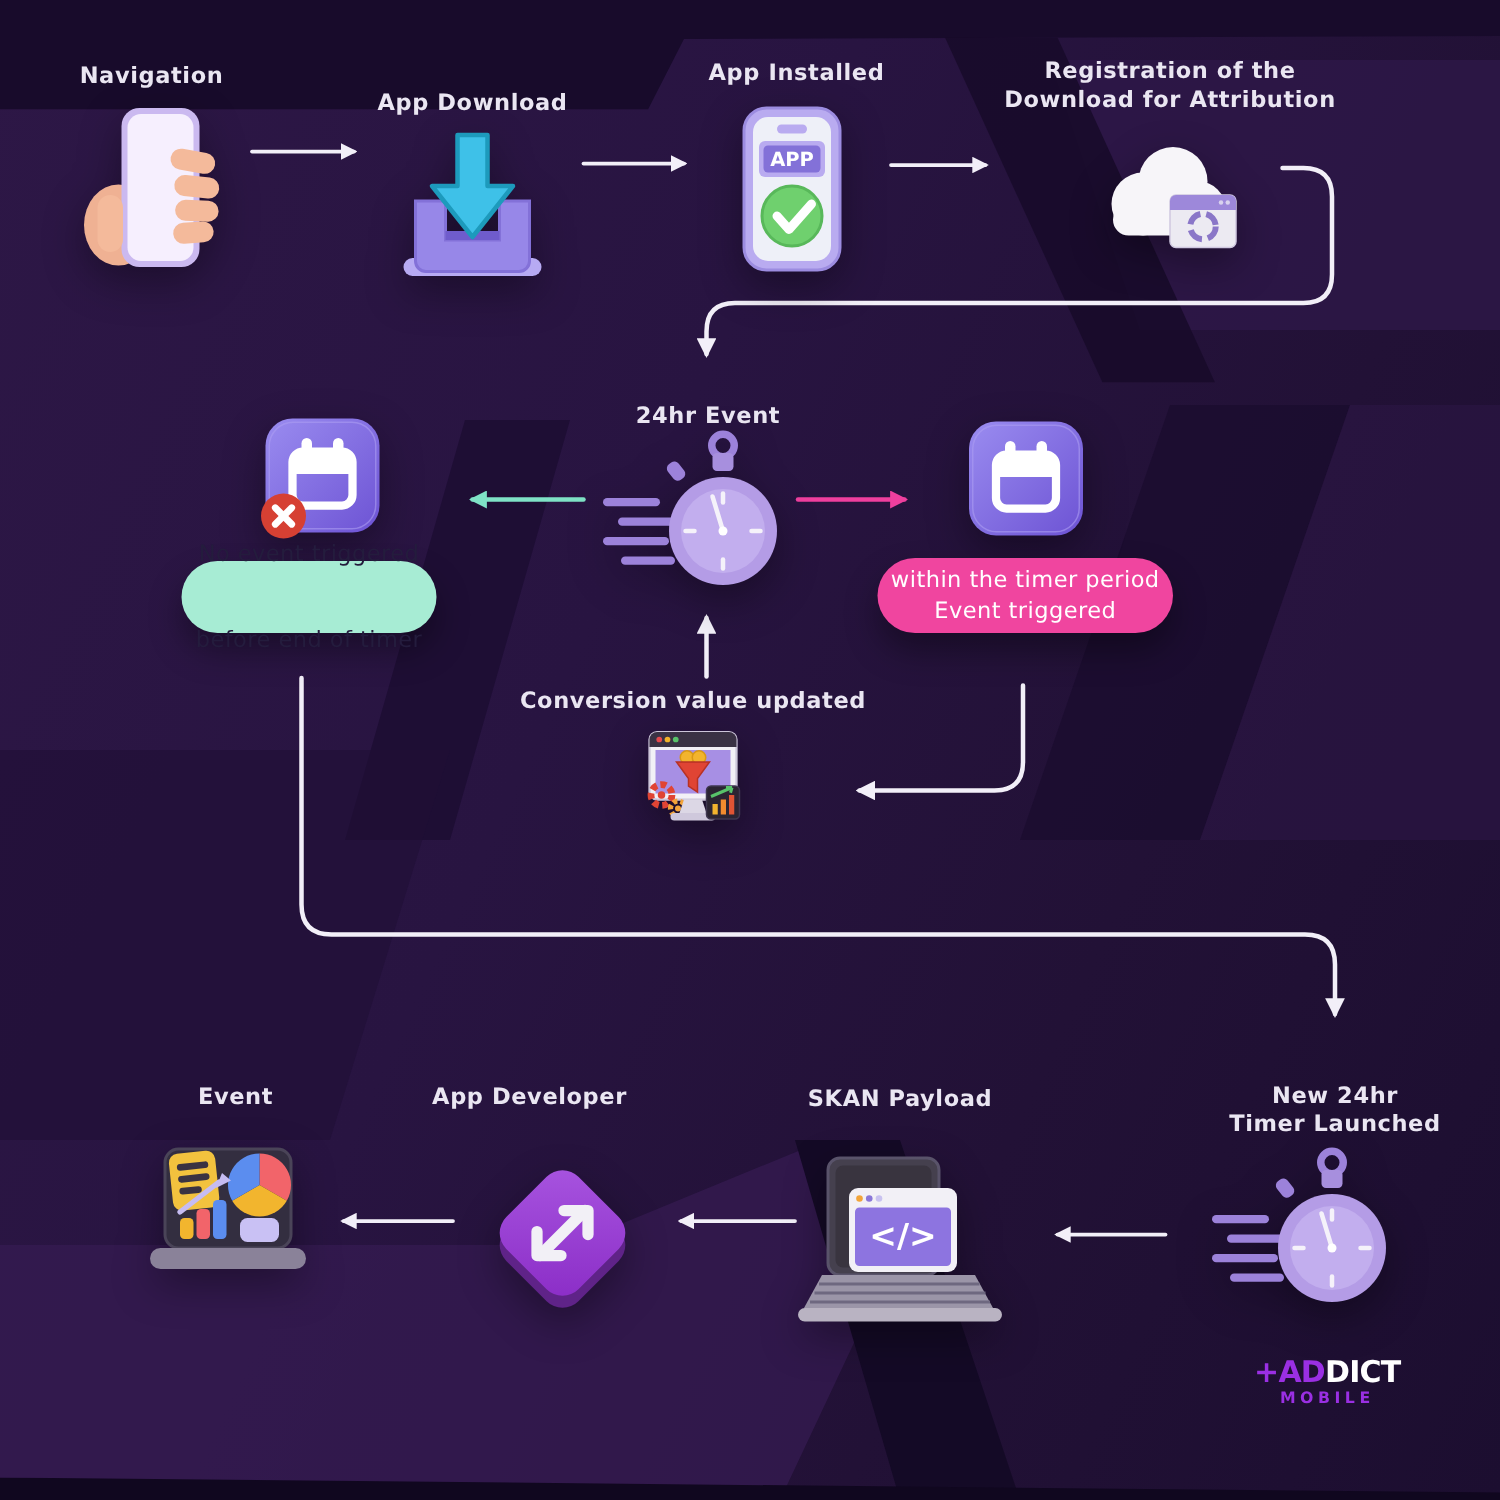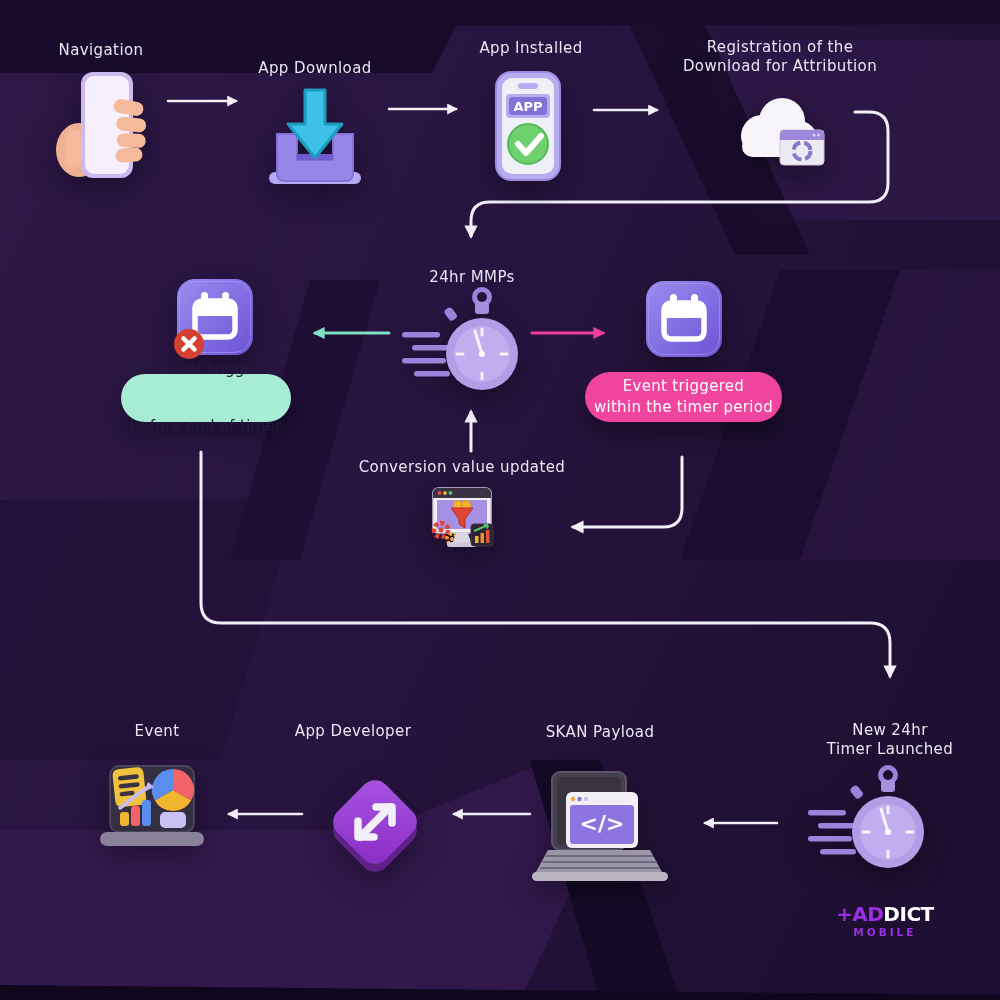--- a/index.html
+++ b/index.html
@@ -16,21 +16,21 @@
   .d4{background:#1c0d31;opacity:.8;clip-path:polygon(31% 28%,38% 28%,30% 56%,23% 56%);}
   .d5{background:#1a0c2e;opacity:.8;clip-path:polygon(78% 27%,90% 27%,80% 56%,68% 56%);}
   .d6{background:#2b1643;opacity:.7;clip-path:polygon(90% 27%,100% 27%,100% 56%,80% 56%);}
   .d7{background:#351b52;opacity:.75;clip-path:polygon(0 83%,38% 83%,55% 76%,60% 83%,52% 100%,0 100%);}
   .d8{background:#140a26;clip-path:polygon(53% 76%,60% 76%,68% 100%,60% 100%);}
   .d9{background:#10071f;clip-path:polygon(0 98.5%,100% 99.5%,100% 100%,0 100%);}
   .d10{background:#200f35;opacity:.6;clip-path:polygon(0 50%,30% 50%,22% 76%,0 76%);}
 
   .lbl{
     position:absolute;transform:translateX(-50%);text-align:center;
-    color:#eae6f2;font-size:15px;letter-spacing:.4px;line-height:19px;white-space:nowrap;
+    color:#eae6f2;font-size:15px;letter-spacing:.4px;line-height:19px;white-space:nowrap;font-weight:bold;
   }
   .icon{position:absolute;overflow:visible;}
   .icon svg{overflow:visible;display:block;filter:drop-shadow(0 10px 14px rgba(0,0,0,.35));}
 
   #arrows{position:absolute;inset:0;pointer-events:none;}
 
   .pill{
     position:absolute;border-radius:25px;text-align:center;
     font-size:15px;line-height:21px;display:flex;flex-direction:column;justify-content:center;
     box-shadow:0 12px 22px rgba(0,0,0,.35);letter-spacing:.3px;
@@ -141,21 +141,21 @@
       <circle cx="67" cy="45" r="18" fill="#f7f5f9"></circle>
       <rect x="10" y="42" width="70" height="21" rx="10.5" fill="#f7f5f9"></rect>
       <rect x="48" y="36" width="44" height="35" rx="4" fill="#eceaf2" stroke="#cfc8e0"></rect>
       <path d="M48 40 a4 4 0 0 1 4 -4 h36 a4 4 0 0 1 4 4 v6 h-44 z" fill="#9d88da"></path>
       <circle cx="82" cy="41" r="1.5" fill="#d9d2ee"></circle>
         <circle cx="86.5" cy="41" r="1.5" fill="#d9d2ee"></circle>
       <circle cx="70" cy="57" r="8.5" fill="none" stroke="#8a76c8" stroke-width="4" stroke-dasharray="10 4"></circle>
     </svg>
   </div>
 
-  <div class="lbl" style="left:472px;top:268px">24hr MMPs</div>
+  <div class="lbl" style="left:472px;top:268px">24hr Event</div>
   <div class="icon" style="left:396px;top:288px">
     <svg width="140" height="118" viewBox="0 0 140 118">
       <g fill="#9c82da">
         <rect x="6" y="44" width="38" height="5.5" rx="2.75"></rect>
         <rect x="16" y="57" width="44" height="5.5" rx="2.75"></rect>
         <rect x="6" y="70" width="44" height="5.5" rx="2.75"></rect>
         <rect x="18" y="83" width="36" height="5.5" rx="2.75"></rect>
       </g>
       <circle cx="86" cy="9" r="7.5" fill="none" stroke="#9c82da" stroke-width="5"></circle>
       <rect x="79" y="14" width="14" height="12" rx="3" fill="#a78fde"></rect>
@@ -211,22 +211,22 @@
       <rect x="0" y="0" width="76" height="76" rx="18" fill="url(#calg2)"></rect>
       <rect x="2.5" y="2.5" width="71" height="71" rx="16" fill="none" stroke="#ab9df2" opacity=".6"></rect>
       <rect x="18" y="22" width="40" height="36" rx="7" fill="none" stroke="#ffffff" stroke-width="5.5"></rect>
       <rect x="18.5" y="24" width="39" height="12" rx="6" fill="#ffffff"></rect>
       <rect x="18.5" y="30" width="39" height="7" fill="#ffffff"></rect>
       <rect x="24" y="13" width="7" height="15" rx="3.5" fill="#ffffff"></rect>
       <rect x="45" y="13" width="7" height="15" rx="3.5" fill="#ffffff"></rect>
     </svg>
   </div>
   <div class="pill pill-pink" style="left:585px;top:372px;width:197px;height:50px">
+    <div>within the timer period</div>
     <div>Event triggered</div>
-    <div>within the timer period</div>
   </div>
 
   <div class="lbl" style="left:462px;top:458px">Conversion value updated</div>
   <div class="icon" style="left:425px;top:484px">
     <svg width="74" height="68" viewBox="0 0 74 68">
       <rect x="8" y="4" width="58" height="45" rx="5" fill="#f2f0f6" stroke="#cdc6da" stroke-width="1.5"></rect>
       <path d="M8 9 a5 5 0 0 1 5 -5 h48 a5 5 0 0 1 5 5 v5 h-58 z" fill="#3a3244"></path>
       <circle cx="14.5" cy="9" r="1.9" fill="#e5484d"></circle>
         <circle cx="20" cy="9" r="1.9" fill="#f2b32a"></circle>
         <circle cx="25.5" cy="9" r="1.9" fill="#58c26a"></circle>

